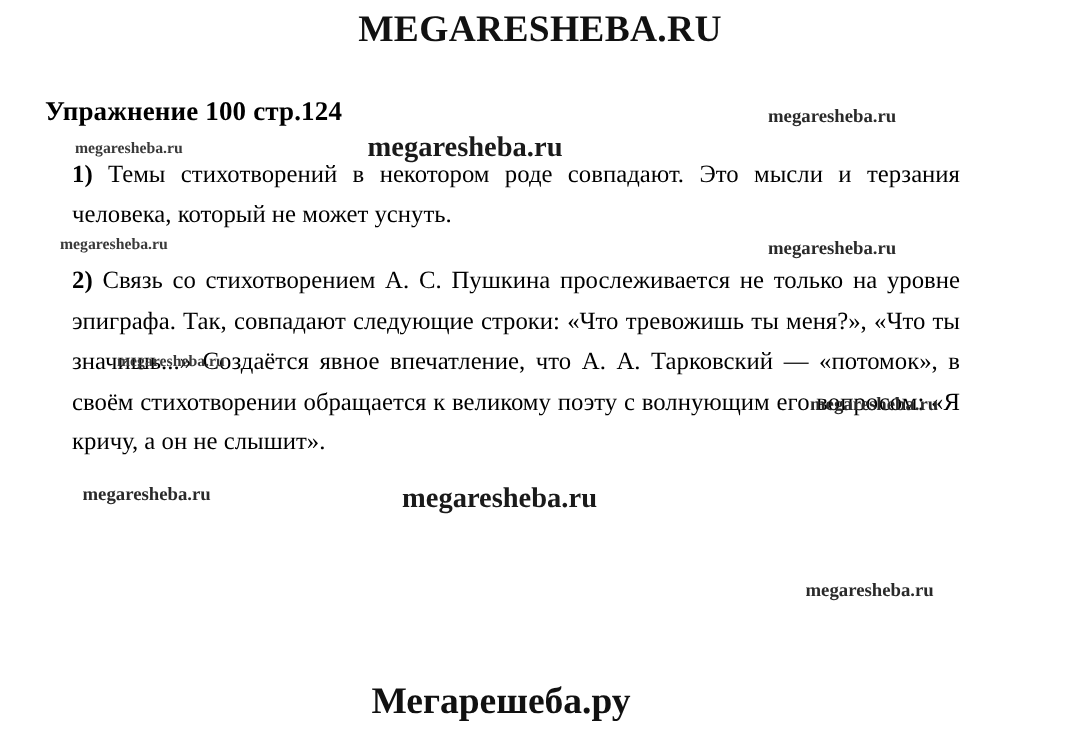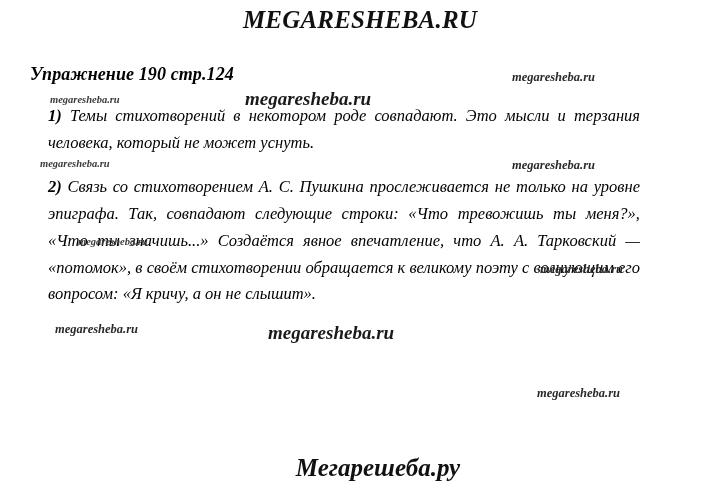--- a/index.html
+++ b/index.html
@@ -12,21 +12,20 @@
     background: #ffffff;
     font-family: "Liberation Serif", serif;
     color: #000000;
     position: relative;
     overflow: hidden;
   }
   .page {
     position: relative;
     width: 720px;
     height: 490px;
-    font-style: italic;
   }
   .site-header {
     position: absolute;
     top: 6px;
     left: 0;
     width: 720px;
     text-align: center;
     font-family: "Liberation Serif", serif;
     font-weight: bold;
     font-size: 25px;
@@ -36,21 +35,20 @@
   .site-footer {
     position: absolute;
     bottom: 8px;
     left: 0;
     width: 668px;
     text-align: center;
     font-family: "Liberation Serif", serif;
     font-weight: bold;
     font-size: 25px;
     color: #111111;
-    padding-left: 44px;
   }
   .content {
     position: absolute;
     top: 64px;
     left: 30px;
     width: 628px;
   }
   .exercise-title {
     font-family: "Liberation Serif", serif;
     font-weight: bold;
@@ -95,21 +93,21 @@
   }
 </style>
 </head>
 <body>
 
 <div class="page">
 
   <div class="site-header">MEGARESHEBA.RU</div>
 
   <div class="content">
-    <h1 class="exercise-title">Упражнение 190 стр.124</h1>
+    <h1 class="exercise-title">Упражнение 100 стр.124</h1>
 
     <div class="answer">
       <p><span class="num">1)</span>
       <span>Темы стихотворений в некотором роде совпадают. Это мысли и терзания человека, который не может уснуть.</span></p>
     </div>
 
     <div class="answer">
       <p><span class="num">2)</span>
       <span>Связь со стихотворением А. С. Пушкина прослеживается не только на уровне эпиграфа. Так, совпадают следующие строки: «Что тревожишь ты меня?», «Что ты значишь...» Создаётся явное впечатление, что А. А. Тарковский — «потомок», в своём стихотворении обращается к великому поэту с волнующим его вопросом: «Я кричу, а он не слышит».</span></p>
     </div>

